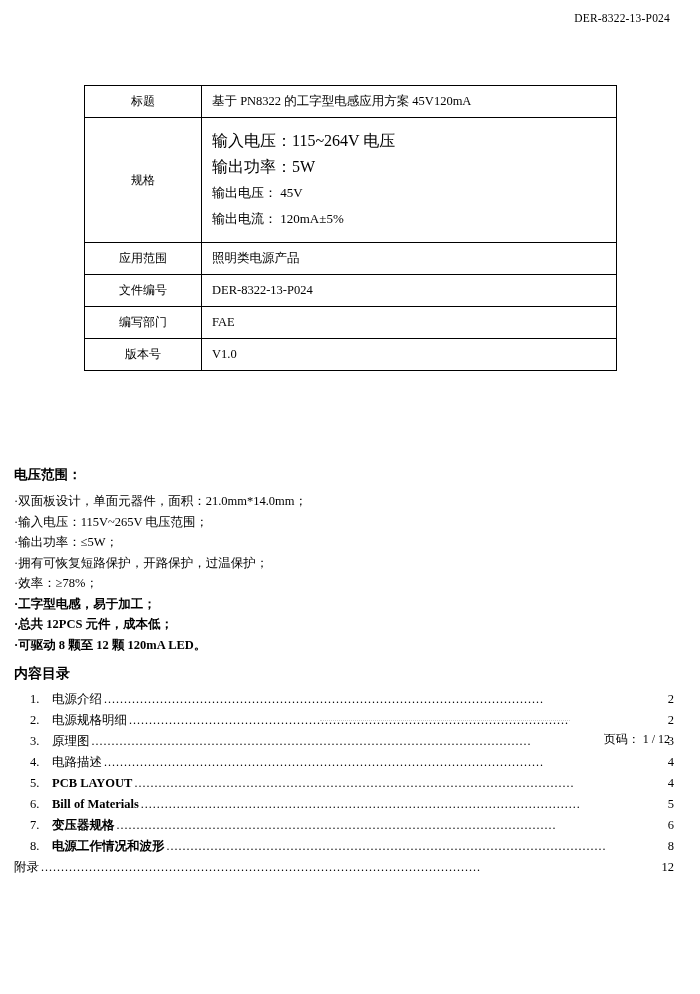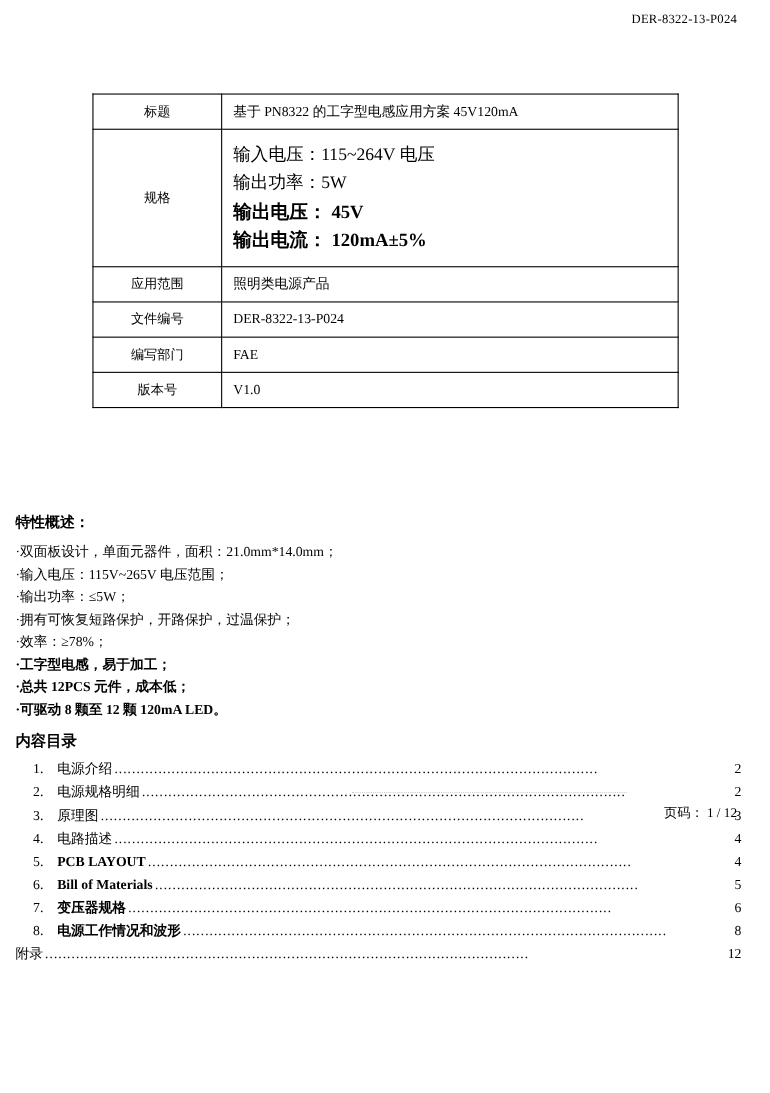--- a/index.html
+++ b/index.html
@@ -58,22 +58,22 @@
     font-size: 12.5px;
   }
   .spec-cell {
     padding: 10px 0 10px 10px !important;
     line-height: 26px;
   }
   .spec-line {
     font-size: 16px;
   }
   .spec-line.bold {
-    font-weight: bold;
-    font-size: 17px;
+    font-weight: normal;
+    font-size: 13px;
   }
 
   
   .features {
     position: absolute;
     top: 466px;
     left: 14px;
     width: 660px;
   }
   .features h3 {
@@ -191,21 +191,21 @@
         <td class="value">FAE</td>
       </tr>
       <tr>
         <td class="label">版本号</td>
         <td class="value">V1.0</td>
       </tr>
     </tbody>
   </table>
 
   <div class="features">
-    <h3>特性概述：</h3>
+    <h3>电压范围：</h3>
     <div class="feature-line">·双面板设计，单面元器件，面积：21.0mm*14.0mm；</div>
     <div class="feature-line">·输入电压：115V~265V 电压范围；</div>
     <div class="feature-line">·输出功率：≤5W；</div>
     <div class="feature-line">·拥有可恢复短路保护，开路保护，过温保护；</div>
     <div class="feature-line">·效率：≥78%；</div>
     <div class="feature-line bold">·工字型电感，易于加工；</div>
     <div class="feature-line bold">·总共 12PCS 元件，成本低；</div>
     <div class="feature-line bold">·可驱动 8 颗至 12 颗 120mA LED。</div>
   </div>
 

